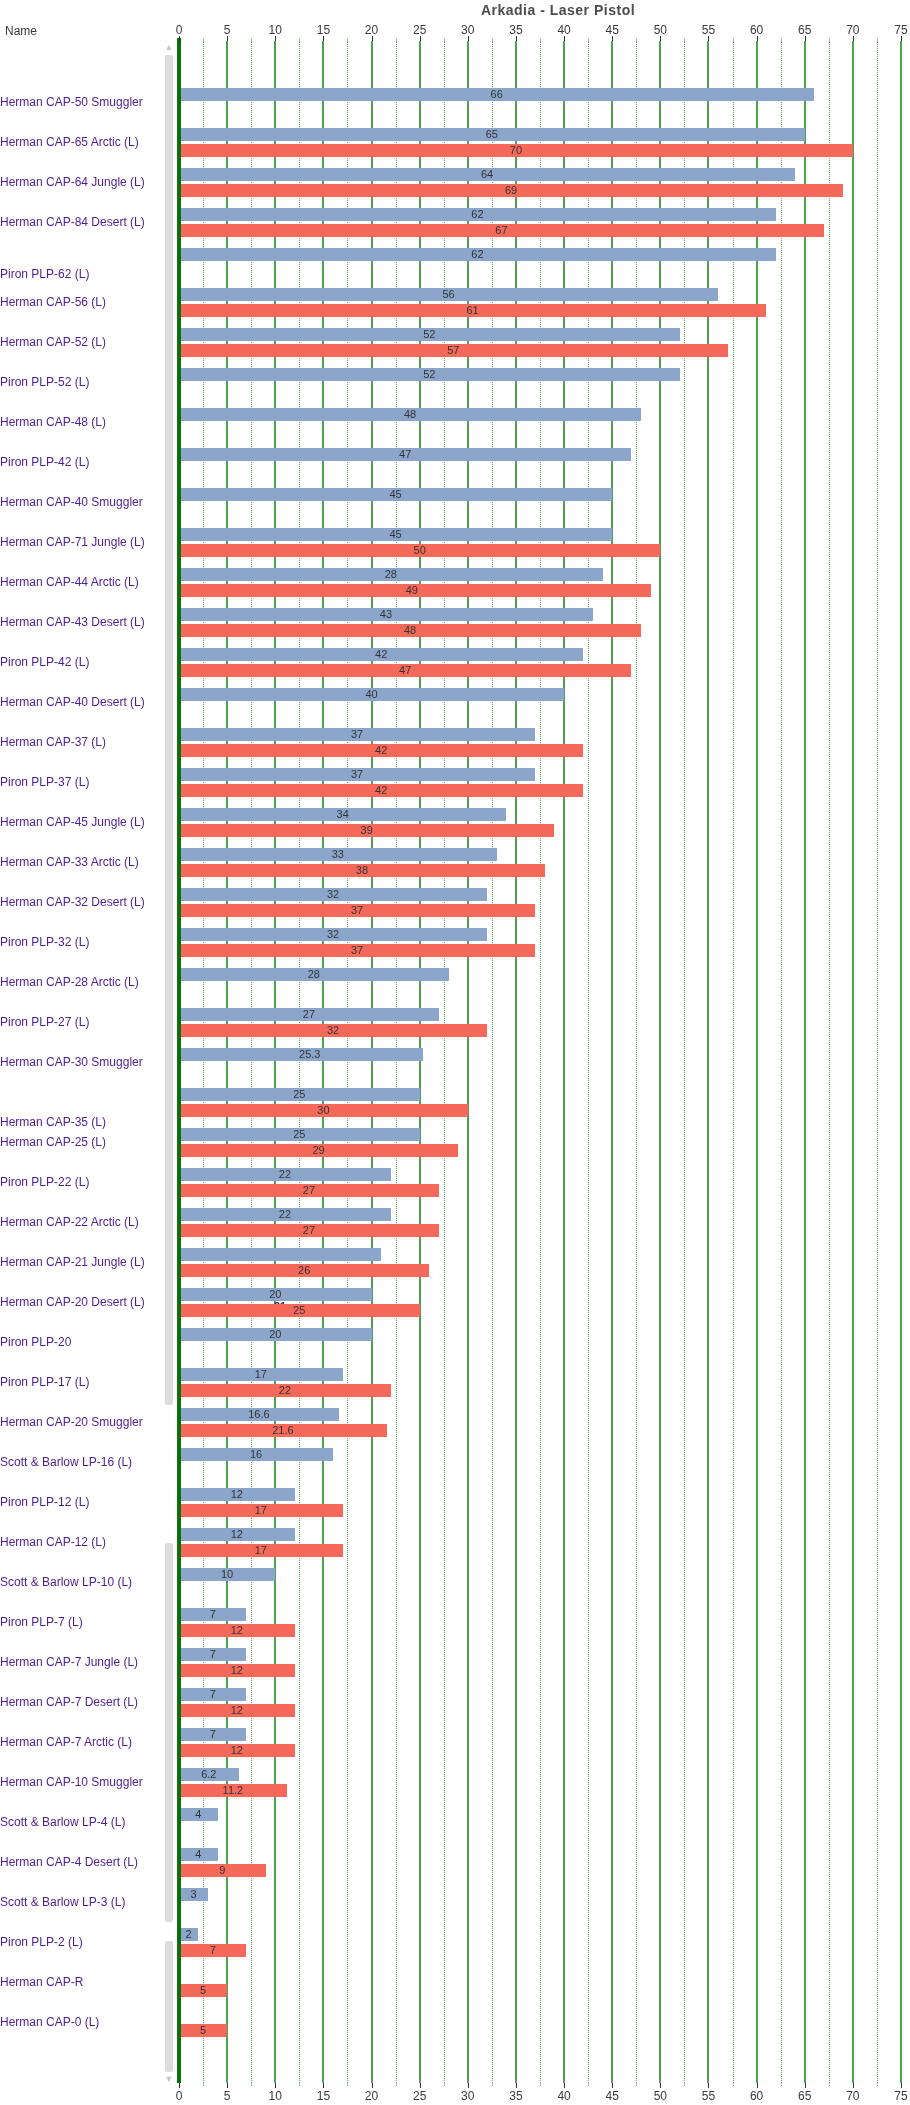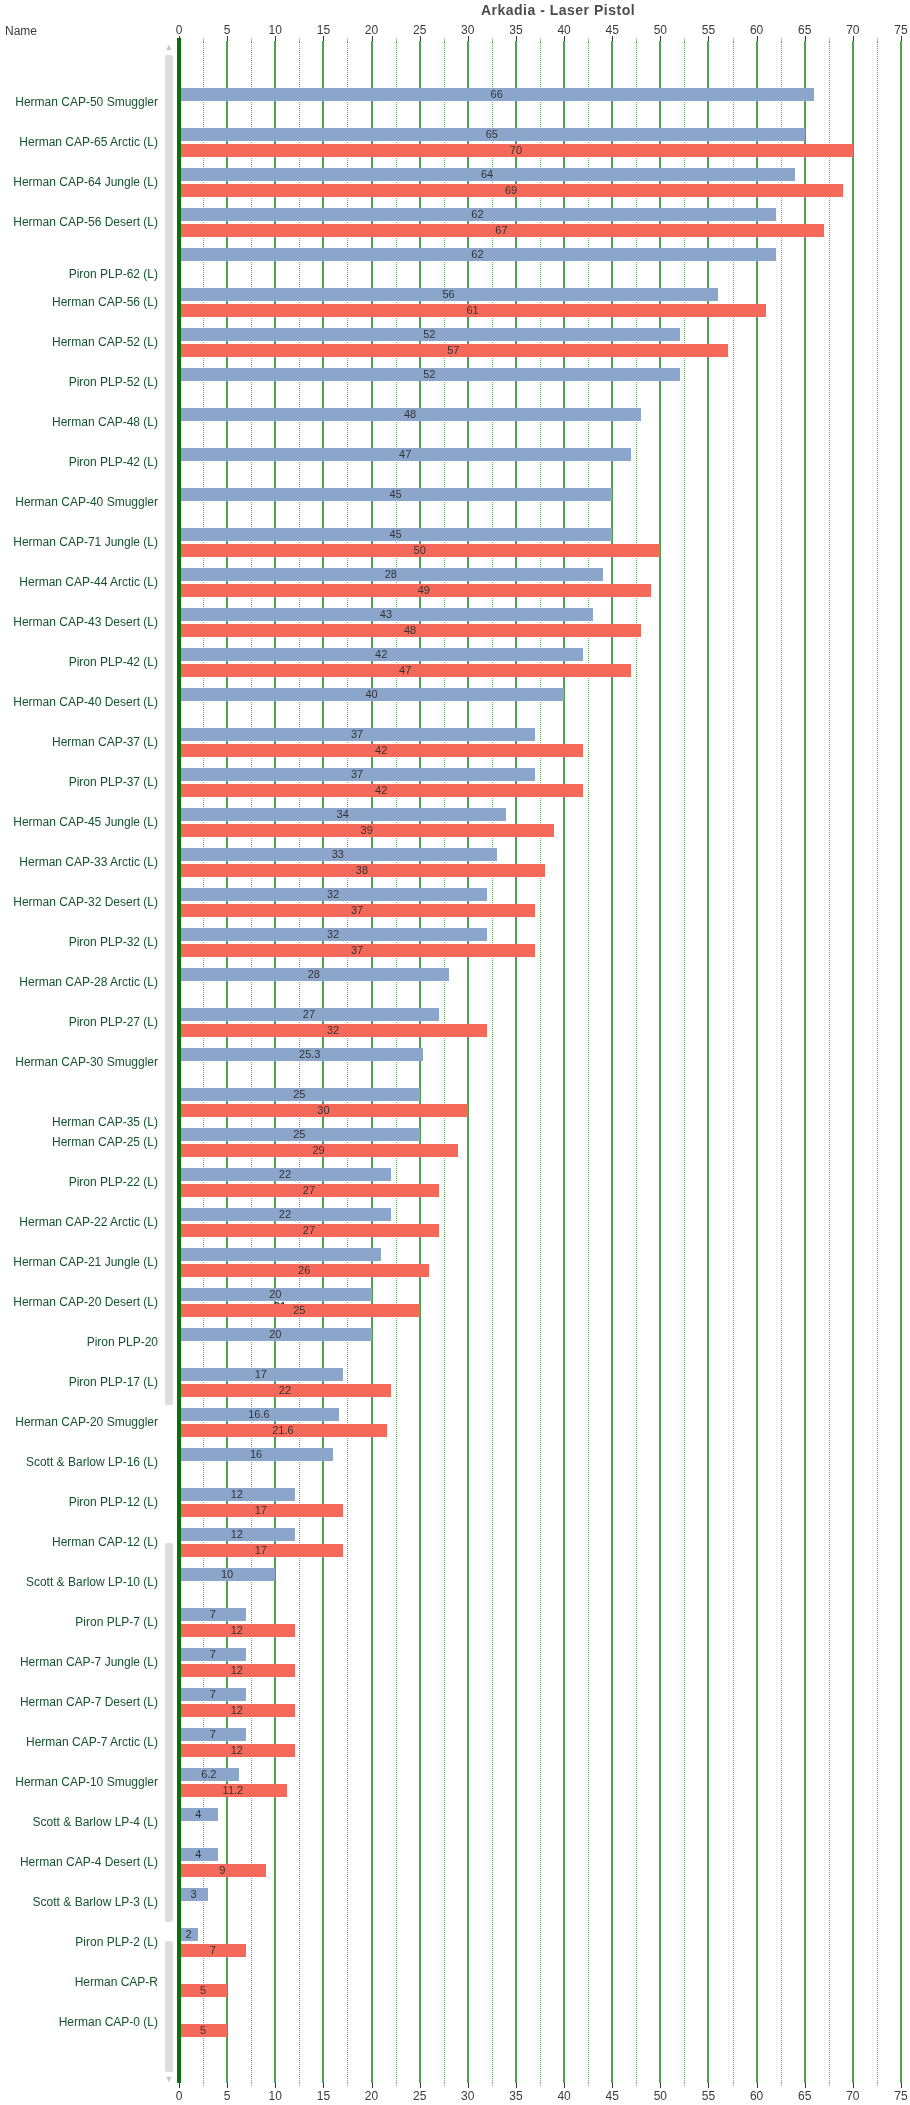--- a/index.html
+++ b/index.html
@@ -7,21 +7,21 @@
          font-family:"Liberation Sans",sans-serif;}
   .abs{position:absolute;}
   #chart-title{top:2px;left:408px;width:300px;text-align:center;font-size:14px;font-weight:bold;color:#4c4c4c;letter-spacing:0.5px;}
   #name-label{top:24px;left:5px;font-size:12px;color:#3a3a3a;}
   .tick-label{font-size:12px;color:#3a3a3a;width:40px;text-align:center;height:13px;line-height:13px;}
   .tick-major{width:1px;height:5px;background:#333333;}
   .tick-minor{width:1px;height:3px;background:#c0c0c0;}
   .grid-major{width:2px;background:#4fa04f;}
   .grid-minor{width:0;border-left:1px dotted #55ac55;}
   #axis-line{left:177px;top:38px;width:4px;height:2045px;background:#0b6f0b;}
-  .cat-label{left:0;width:158px;height:14px;line-height:14px;text-align:right;font-size:12px;color:#14532d;white-space:nowrap;}
+  .cat-label{left:0;width:158px;height:14px;line-height:14px;font-size:12px;color:#4c1d95;white-space:nowrap;}
   .bar{height:13px;}
   .bar-value{height:13px;line-height:13px;text-align:center;font-size:11px;color:#333333;}
   .sb-thumb{left:165px;width:8px;background:#dddddd;border-radius:2px;}
   .sb-arrow{left:163px;width:12px;text-align:center;font-size:9px;color:#c8c8c8;height:10px;line-height:10px;}
 </style>
 </head>
 <body>
 
 <div id="stage">
   <div id="chart-title" class="abs">Arkadia - Laser Pistol</div>
@@ -170,21 +170,21 @@
         <div class="abs bar-value" style="left: 179px; top: 144px; width: 673.869px; color: rgb(51, 51, 51);">70</div>
       </div>
       <div class="abs ">
         <div class="abs cat-label" style="top: 175px;">Herman CAP-64 Jungle (L)</div>
         <div class="abs bar" style="left: 181px; top: 168px; width: 614.109px; background: rgb(140, 166, 203);"></div>
         <div class="abs bar-value" style="left: 179px; top: 168px; width: 616.109px; color: rgb(51, 51, 51);">64</div>
         <div class="abs bar" style="left: 181px; top: 184px; width: 662.242px; background: rgb(245, 105, 91);"></div>
         <div class="abs bar-value" style="left: 179px; top: 184px; width: 664.242px; color: rgb(51, 51, 51);">69</div>
       </div>
       <div class="abs ">
-        <div class="abs cat-label" style="top: 215px;">Herman CAP-56 Desert (L)</div>
+        <div class="abs cat-label" style="top: 215px;">Herman CAP-84 Desert (L)</div>
         <div class="abs bar" style="left: 181px; top: 208px; width: 594.855px; background: rgb(140, 166, 203);"></div>
         <div class="abs bar-value" style="left: 179px; top: 208px; width: 596.855px; color: rgb(51, 51, 51);">62</div>
         <div class="abs bar" style="left: 181px; top: 224px; width: 642.989px; background: rgb(245, 105, 91);"></div>
         <div class="abs bar-value" style="left: 179px; top: 224px; width: 644.989px; color: rgb(51, 51, 51);">67</div>
       </div>
       <div class="abs ">
         <div class="abs cat-label" style="top: 255px; margin-top: 12px;">Piron PLP-62 (L)</div>
         <div class="abs bar" style="left: 181px; top: 248px; width: 594.855px; background: rgb(140, 166, 203);"></div>
         <div class="abs bar-value" style="left: 179px; top: 248px; width: 596.855px; color: rgb(51, 51, 51);">62</div>
       </div>
@@ -227,21 +227,21 @@
         <div class="abs bar" style="left: 181px; top: 528px; width: 431.202px; background: rgb(140, 166, 203);"></div>
         <div class="abs bar-value" style="left: 179px; top: 528px; width: 433.202px; color: rgb(51, 51, 51);">45</div>
         <div class="abs bar" style="left: 181px; top: 544px; width: 479.335px; background: rgb(245, 105, 91);"></div>
         <div class="abs bar-value" style="left: 179px; top: 544px; width: 481.335px; color: rgb(51, 51, 51);">50</div>
       </div>
       <div class="abs ">
         <div class="abs cat-label" style="top: 575px;">Herman CAP-44 Arctic (L)</div>
         <div class="abs bar" style="left: 181px; top: 568px; width: 421.575px; background: rgb(140, 166, 203);"></div>
         <div class="abs bar-value" style="left: 179px; top: 568px; width: 423.575px; color: rgb(51, 51, 51);">28</div>
         <div class="abs bar" style="left: 181px; top: 584px; width: 469.708px; background: rgb(245, 105, 91);"></div>
-        <div class="abs bar-value" style="left: 188px; top: 584px; width: 471.708px; color: rgb(51, 51, 51);">49</div>
+        <div class="abs bar-value" style="left: 176px; top: 584px; width: 471.708px; color: rgb(51, 51, 51);">49</div>
       </div>
       <div class="abs ">
         <div class="abs cat-label" style="top: 615px;">Herman CAP-43 Desert (L)</div>
         <div class="abs bar" style="left: 181px; top: 608px; width: 411.948px; background: rgb(140, 166, 203);"></div>
         <div class="abs bar-value" style="left: 179px; top: 608px; width: 413.948px; color: rgb(51, 51, 51);">43</div>
         <div class="abs bar" style="left: 181px; top: 624px; width: 460.082px; background: rgb(245, 105, 91);"></div>
         <div class="abs bar-value" style="left: 179px; top: 624px; width: 462.082px; color: rgb(51, 51, 51);">48</div>
       </div>
       <div class="abs ">
         <div class="abs cat-label" style="top: 655px;">Piron PLP-42 (L)</div>

